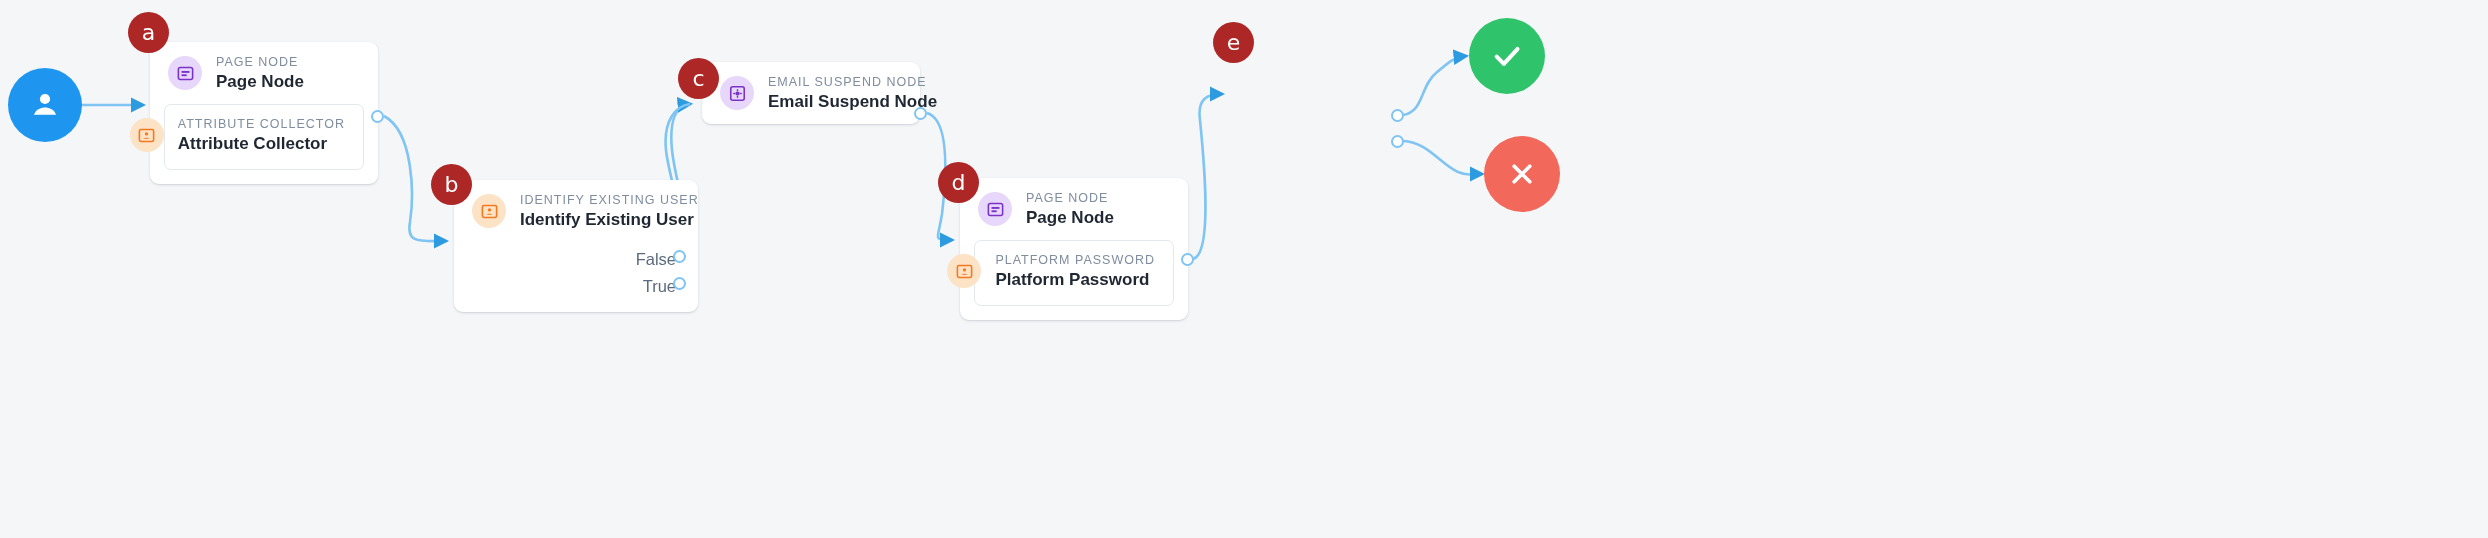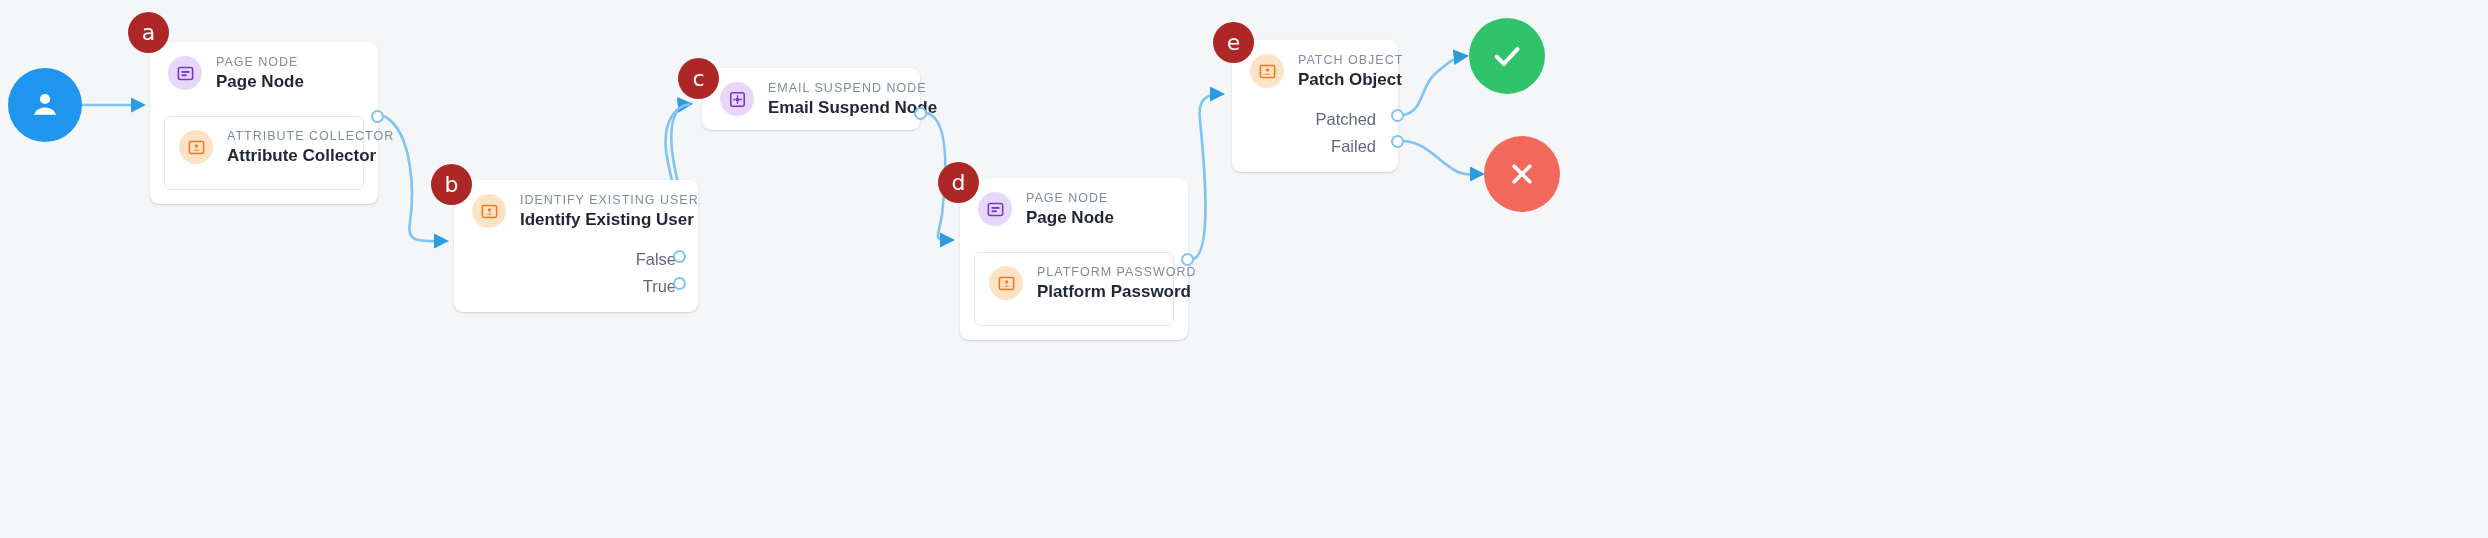--- a/index.html
+++ b/index.html
@@ -54,28 +54,29 @@
     z-index: 2;
     box-sizing: border-box;
   }
   .row {
     display: flex;
     align-items: center;
     padding: 13px 22px 13px 18px;
     box-sizing: border-box;
   }
   .row-inner {
-    margin: 12px 14px 14px 14px;
+    margin: 0 14px 14px 14px;
     border: 1px solid #e3e8ee;
     border-radius: 7px;
     background: #fff;
     display: flex;
     align-items: center;
-    padding: 12px 18px 24px 14px;
-    box-sizing: border-box;
+    padding: 12px 18px 16px 14px;
+    box-sizing: border-box;
+    justify-content: flex-end;
   }
   .icon-bubble {
     width: 34px; height: 34px;
     border-radius: 50%;
     flex: 0 0 34px;
     display: flex; align-items: center; justify-content: center;
     margin-right: 14px;
   }
   .bubble-purple { background: #e7d8fb; }
   .bubble-orange { background: #fde3c6; }
@@ -216,21 +217,21 @@
     </div>
     <div class="ports">
       <div class="port-label">False</div>
       <div class="port-label">True</div>
     </div>
   </div>
   <div class="badge" style="left:431px; top:164px;">b</div>
   <div class="port-dot" style="left:673px; top:250px;"></div>
   <div class="port-dot" style="left:673px; top:277px;"></div>
 
-  <div class="card" style="left:702px; top:68px; width:218px;">
+  <div class="card" style="left:702px; top:62px; width:218px;">
     <div class="row">
       <span class="icon-bubble bubble-purple">
         <svg width="19" height="19" viewBox="0 0 24 24" fill="none" stroke="#7B32C9" stroke-width="2">
           <rect x="3.5" y="3.5" width="17" height="17" rx="2.5"></rect>
           <circle cx="12" cy="12" r="2.6" fill="#7B32C9" stroke="none"></circle>
           <g fill="#7B32C9" stroke="none">
             <rect x="11.1" y="6.6" width="1.8" height="2.6"></rect>
             <rect x="11.1" y="14.8" width="1.8" height="2.6"></rect>
             <rect x="6.6" y="11.1" width="2.6" height="1.8"></rect>
             <rect x="14.8" y="11.1" width="2.6" height="1.8"></rect>
@@ -270,39 +271,20 @@
       </span>
       <span class="labels">
         <span class="kicker">PLATFORM PASSWORD</span>
         <span class="title">Platform Password</span>
       </span>
     </div>
   </div>
   <div class="badge" style="left:938px; top:162px;">d</div>
   <div class="port-dot" style="left:1181px; top:253px;"></div>
 
-  <div class="card" style="left:1232px; top:40px; width:166px;">
-    <div class="row">
-      <span class="icon-bubble bubble-orange">
-        <svg width="19" height="19" viewBox="0 0 24 24" fill="none" stroke="#F37820" stroke-width="2">
-          <rect x="3" y="4.5" width="18" height="15" rx="2"></rect>
-          <circle cx="12" cy="10" r="2.1" fill="#F37820" stroke="none"></circle>
-          <path d="M8.2 16.2 C9 14.3 15 14.3 15.8 16.2 Z" fill="#F37820" stroke="none"></path>
-        </svg>
-      </span>
-      <span class="labels">
-        <span class="kicker">PATCH OBJECT</span>
-        <span class="title">Patch Object</span>
-      </span>
-    </div>
-    <div class="ports">
-      <div class="port-label">Patched</div>
-      <div class="port-label">Failed</div>
-    </div>
-  </div>
   <div class="badge" style="left:1213px; top:22px;">e</div>
   <div class="port-dot" style="left:1391px; top:109px;"></div>
   <div class="port-dot" style="left:1391px; top:135px;"></div>
 
   <div class="end-node end-success" style="left:1469px; top:18px;">
     <svg width="38" height="38" viewBox="0 0 24 24" fill="none" stroke="#ffffff" stroke-width="2.6" stroke-linecap="round" stroke-linejoin="round">
       <path d="M5.5 12.4 L10 17 L18.6 7.6"></path>
     </svg>
   </div>
   <div class="end-node end-error" style="left:1484px; top:136px;">

